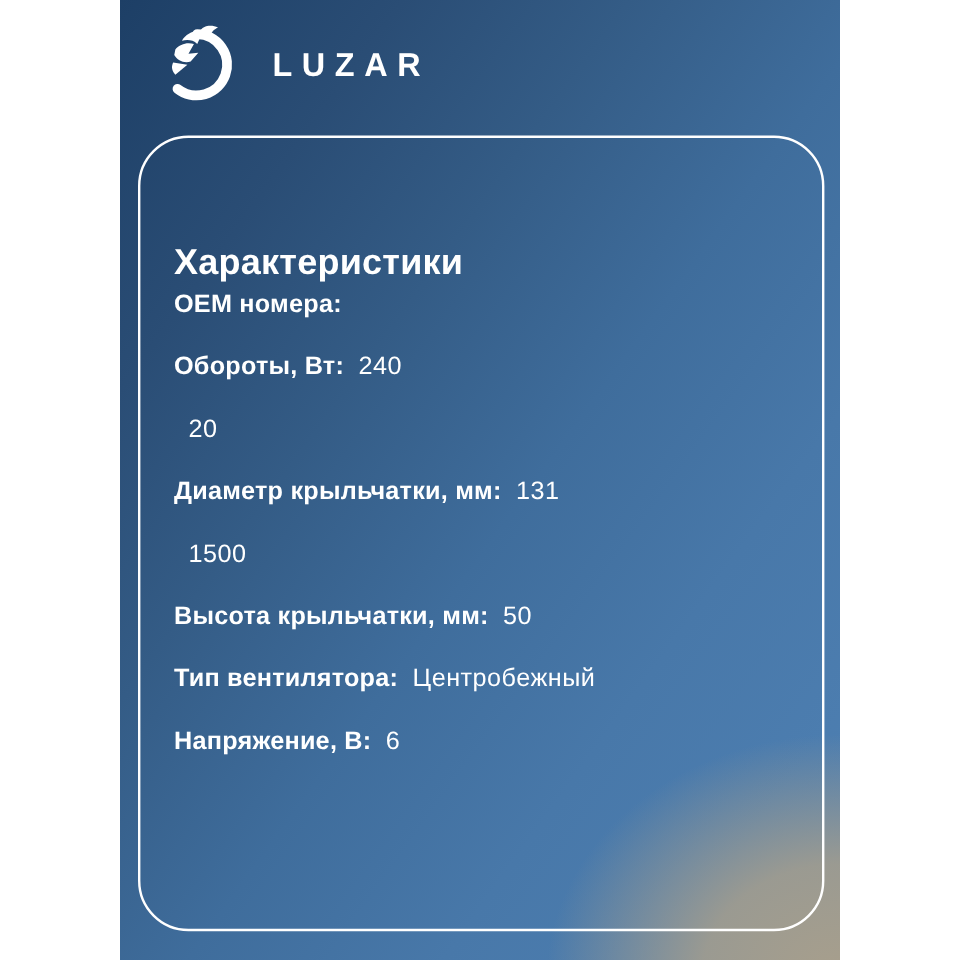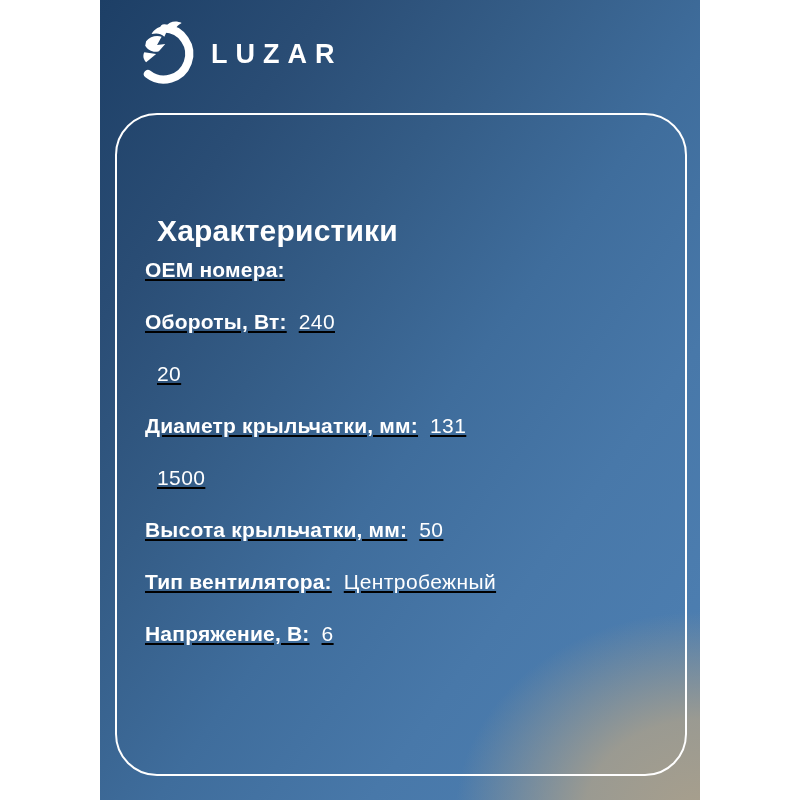--- a/index.html
+++ b/index.html
@@ -23,53 +23,52 @@
       linear-gradient(126deg,
         var(--photo-top,#1d3f66) 0%,
         #2a4d75 20%,
         #345c86 36%,
         #3f6d9c 54%,
         #4878a9 72%,
         var(--photo-bottom,#4f81b4) 100%);
   }
   .logo{
     position:absolute;left:37px;top:20px;
-    display:flex;align-items:center;gap:12px;
+    display:flex;align-items:center;gap:28px;
     color:#ffffff;
   }
   .logo-icon{display:inline-block;width:62px;height:68px;}
   .logo-icon svg{display:block;width:100%;height:100%;}
   .wordmark{
     font-size:27px;font-weight:800;letter-spacing:8px;
     color:var(--text,#ffffff);
     transform:scaleY(1.02);
     white-space:nowrap;
   }
   .spec-card{
     position:absolute;
     left:15px;top:113px;
     width:572px;height:663px;
     box-sizing:border-box;
     border:2px solid var(--card-border,#ffffff);
     border-radius:42px;
     padding:88px 20px 0 28px;
   }
   .title{
-    margin:12px;
+    margin:0;
     font-size:30px;line-height:32px;font-weight:700;
     letter-spacing:.2px;
     color:var(--text,#ffffff);
   }
   .rows{margin-top:8px;}
   .row{
     display:flex;align-items:flex-end;
     margin-bottom:30px;
     line-height:22px;
     white-space:nowrap;
-    text-decoration:underline;
   }
   .row .label{
     font-size:21px;font-weight:700;letter-spacing:.2px;
     color:var(--text,#ffffff);
   }
   .row .value{
     margin-left:12px;
     font-size:21px;font-weight:400;letter-spacing:.4px;
     color:var(--text,#ffffff);
   }

